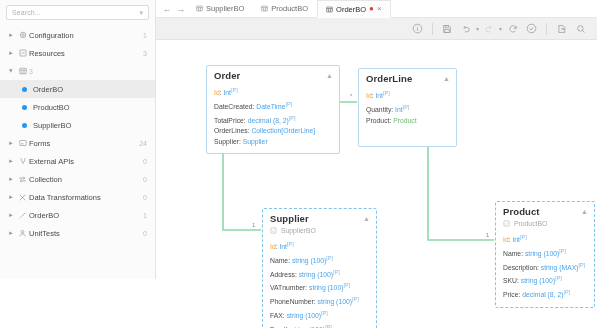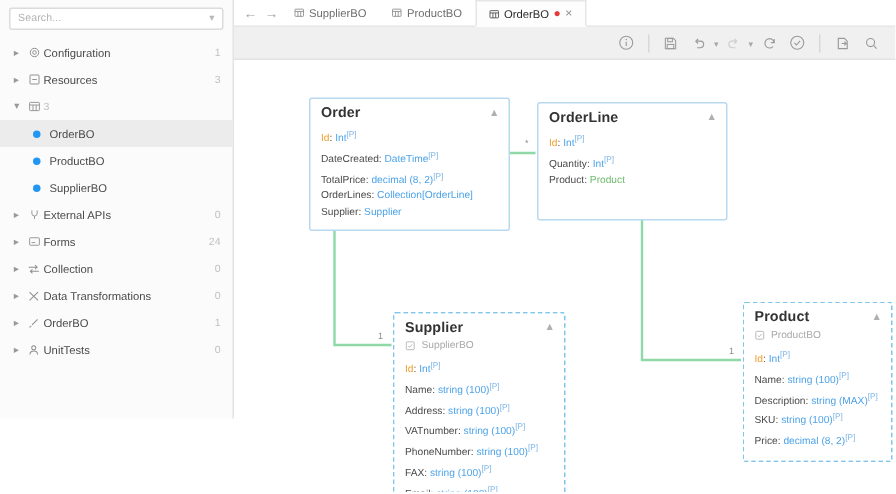--- a/index.html
+++ b/index.html
@@ -220,38 +220,38 @@
       </div>
       <div class="tree-row child-row">
         <span class="bullet"></span>
         <span class="tlabel">SupplierBO</span>
       </div>
 
       <div class="tree-row">
         <span class="tw">▸</span>
         <span class="ticon">
           <svg width="8" height="8" viewBox="0 0 16 16" fill="none" stroke="#8e8e8e" stroke-width="1.2">
+            <rect x="1.5" y="3" width="13" height="10" rx="1"></rect>
+              <path d="M4 9.5h5"></path>
+          </svg>
+        </span>
+        <span class="tlabel">Forms</span>
+        <span class="tcount">24</span>
+      </div>
+
+      <div class="tree-row">
+        <span class="tw">▸</span>
+        <span class="ticon">
+          <svg width="8" height="8" viewBox="0 0 16 16" fill="none" stroke="#8e8e8e" stroke-width="1.2">
             <path d="M4.5 2.5v4a3.5 3.5 0 007 0v-4"></path>
               <path d="M8 10v4"></path>
           </svg>
         </span>
         <span class="tlabel">External APIs</span>
         <span class="tcount">0</span>
-      </div>
-
-      <div class="tree-row">
-        <span class="tw">▸</span>
-        <span class="ticon">
-          <svg width="8" height="8" viewBox="0 0 16 16" fill="none" stroke="#8e8e8e" stroke-width="1.2">
-            <rect x="1.5" y="3" width="13" height="10" rx="1"></rect>
-              <path d="M4 9.5h5"></path>
-          </svg>
-        </span>
-        <span class="tlabel">Forms</span>
-        <span class="tcount">24</span>
       </div>
 
 
       <div class="tree-row">
         <span class="tw">▸</span>
         <span class="ticon">
           <svg width="9" height="9" viewBox="0 0 16 16" fill="none" stroke="#8e8e8e" stroke-width="1.2">
             <path d="M2 5.5h10M9.5 3l2.5 2.5L9.5 8"></path>
               <path d="M14 10.5H4M6.5 8L4 10.5 6.5 13"></path>
           </svg>
@@ -436,21 +436,21 @@
           </div>
           <div class="field">
             <span class="fname">OrderLines</span><span>: </span><span class="ftype">Collection[OrderLine]</span>
           </div>
           <div class="field">
             <span class="fname">Supplier</span><span>: </span><span class="ftype">Supplier</span>
           </div>
         </div>
       </div>
 
-      <div class="entity solid" style="left:202px; top:28px; width:127px;">
+      <div class="entity solid" style="left:202px; top:28px; width:99px;">
         <div class="ent-head">
           <span class="ent-title">OrderLine</span>
           <span class="ent-collapse">▲</span>
         </div>
         <div class="fields">
           <div class="field">
             <span class="fname key">Id</span><span>: </span><span class="ftype">Int</span><span class="flag">[P]</span>
           </div>
           <div class="field">
             <span class="fname">Quantity</span><span>: </span><span class="ftype">Int</span><span class="flag">[P]</span>

